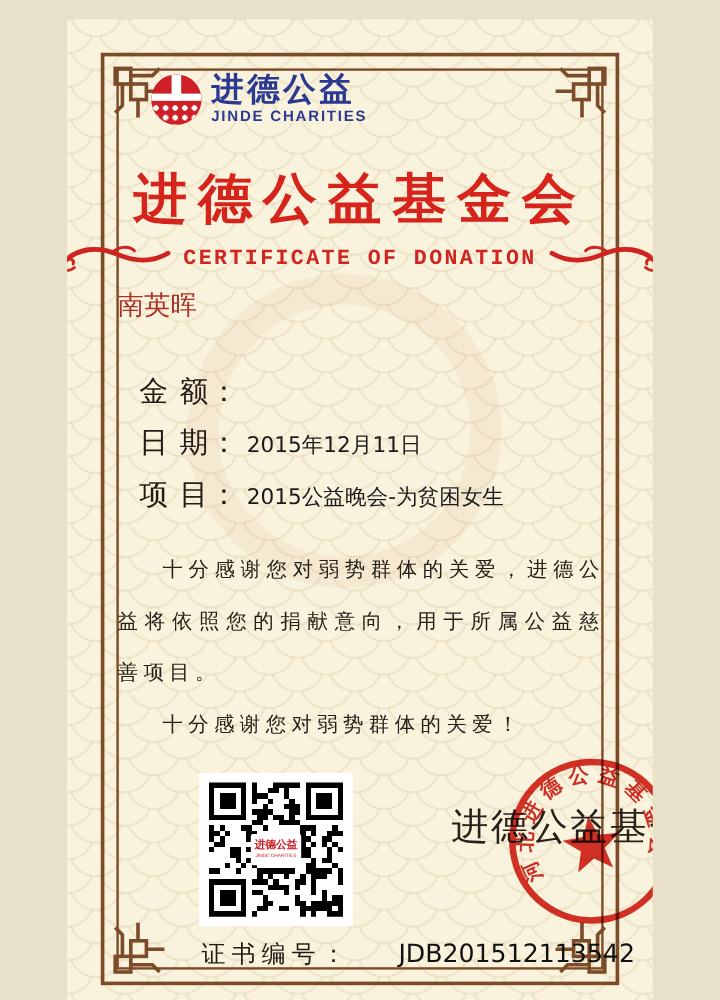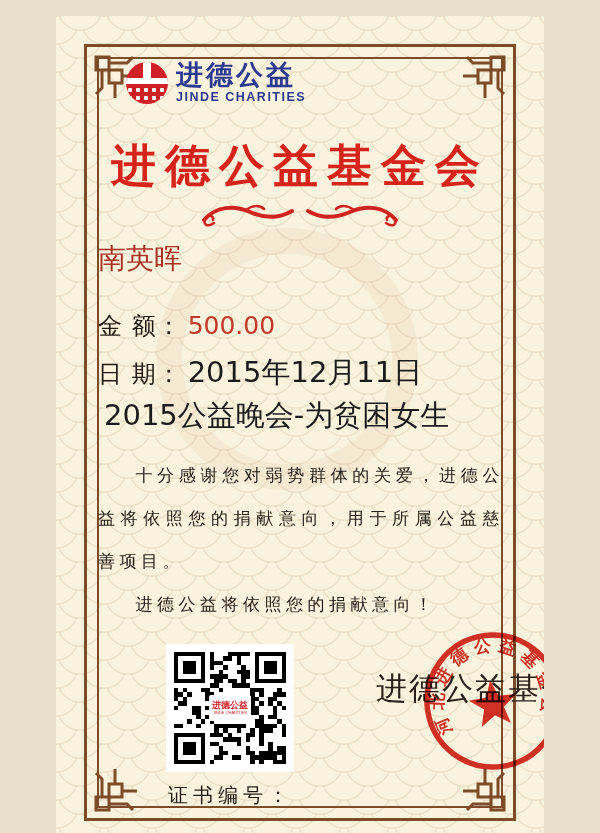--- a/index.html
+++ b/index.html
@@ -38,27 +38,27 @@
     font-size:45px;font-weight:bold;color:#d6241c;letter-spacing:9px;}
   .subtitle-row{position:absolute;left:0;right:0;top:186px;display:flex;align-items:center;justify-content:center;gap:10px;}
   .flourish{width:95px;height:28px;color:#cf2420;flex:none;}
   .flourish.right{transform:scaleX(-1);}
   .subtitle{font-family:"Liberation Mono","DejaVu Sans Mono",monospace;
     font-size:18px;font-weight:bold;color:#cf2420;letter-spacing:2px;white-space:nowrap;}
 
   .watermark{position:absolute;left:100px;top:212px;width:210px;height:210px;border-radius:50%;
     border:26px solid rgba(196,92,54,.055);pointer-events:none;}
 
-  .recipient{position:absolute;left:42px;top:224px;font-size:28px;color:#a93226;
+  .recipient{position:absolute;left:42px;top:224px;font-size:22px;color:#a93226;
     font-family:Liberation Serif, serif;font-weight:500;}
 
-  .fields{position:absolute;left:42px;top:294px;}
+  .fields{position:absolute;left:60px;top:294px;}
   .field-row{display:flex;align-items:baseline;height:24px;margin-bottom:19px;}
   .field-row .lbl{font-size:24px;color:#211b14;letter-spacing:1px;}
-  .field-row .val{font-family:"DejaVu Sans","Liberation Sans",sans-serif;font-size:29px;color:#1b1b1b;margin-left:6px;}
+  .field-row .val{font-family:"DejaVu Sans","Liberation Sans",sans-serif;font-size:18px;color:#1b1b1b;margin-left:6px;}
   .field-row .val.red{color:#c0392b;font-size:25px;}
 
   .body-text{position:absolute;left:42px;right:40px;top:438px;
     font-size:17px;line-height:43px;letter-spacing:4.5px;color:#26201a;text-align:justify;}
   .body-text p{margin:0;text-indent:2.2em;}
 
   .qr{position:absolute;left:110px;top:628px;width:112px;height:112px;background:#fff;padding:8px;}
   .qr svg{display:block;shape-rendering:crispEdges;}
   .qr-label{position:absolute;left:50%;top:50%;transform:translate(-50%,-50%);
     background:#fff;width:42px;height:26px;text-align:center;border-radius:2px;
@@ -139,50 +139,51 @@
   <div class="title">进德公益基金会</div>
 
   <div class="subtitle-row">
     <svg class="flourish" viewBox="0 0 95 28">
       <g fill="none" stroke="currentColor" stroke-linecap="round">
         <path stroke-width="4" d="M4 18 C 16 4, 34 3, 50 10 C 66 17, 80 16, 92 9"></path>
         <path stroke-width="2.5" d="M14 21 C 7 26, 2 22, 6 16 C 9 12, 14 14, 13 18"></path>
         <path stroke-width="2.5" d="M46 8 C 52 3, 60 3, 64 7"></path>
       </g>
     </svg>
+    <div class="subtitle">CERTIFICATE OF DONATION</div>
     <svg class="flourish right" viewBox="0 0 95 28">
       <g fill="none" stroke="currentColor" stroke-linecap="round">
         <path stroke-width="4" d="M4 18 C 16 4, 34 3, 50 10 C 66 17, 80 16, 92 9"></path>
         <path stroke-width="2.5" d="M14 21 C 7 26, 2 22, 6 16 C 9 12, 14 14, 13 18"></path>
         <path stroke-width="2.5" d="M46 8 C 52 3, 60 3, 64 7"></path>
       </g>
     </svg>
   </div>
 
   <div class="watermark"></div>
 
   <div class="recipient">南英晖</div>
 
   <div class="fields">
     <div class="field-row">
       <span class="lbl">金 额：</span>
-      <span class="val red">500.00</span>
     </div>
     <div class="field-row">
       <span class="lbl">日 期：</span>
       <span class="val">2015年12月11日</span>
     </div>
     <div class="field-row">
+      <span class="lbl">项 目：</span>
       <span class="val">2015公益晚会-为贫困女生</span>
     </div>
   </div>
 
   <div class="body-text">
     <p>十分感谢您对弱势群体的关爱，进德公益将依照您的捐献意向，用于所属公益慈善项目。</p>
-    <p>进德公益将依照您的捐献意向！</p>
+    <p>十分感谢您对弱势群体的关爱！</p>
   </div>
 
   <div class="qr">
     <svg id="qr-svg" width="112" height="112" viewBox="0 0 25 25">
         <rect x="0" y="0" width="25" height="25" fill="#fff"></rect>
         <rect x="8" y="0" width="1" height="1" fill="#000"></rect>
         <rect x="12" y="0" width="1" height="1" fill="#000"></rect>
         <rect x="13" y="0" width="1" height="1" fill="#000"></rect>
         <rect x="14" y="0" width="1" height="1" fill="#000"></rect>
         <rect x="15" y="0" width="1" height="1" fill="#000"></rect>
@@ -378,15 +379,16 @@
         <path id="sealArc" d="M 38 102 A 50 50 0 1 1 132 102" fill="none"></path>
       </defs>
       <text font-size="17" font-weight="bold" fill="#cf1f16" letter-spacing="6" font-family="DejaVu Serif, serif">
         <textPath href="#sealArc" startOffset="50%" text-anchor="middle">河北进德公益基金会</textPath>
       </text>
     </g>
   </svg>
 
   <div class="cert-row">
     <span class="lbl">证书编号：</span>
+    <span class="val">JDB201512113542</span>
   </div>
 
 </div>
 
 </body></html>

